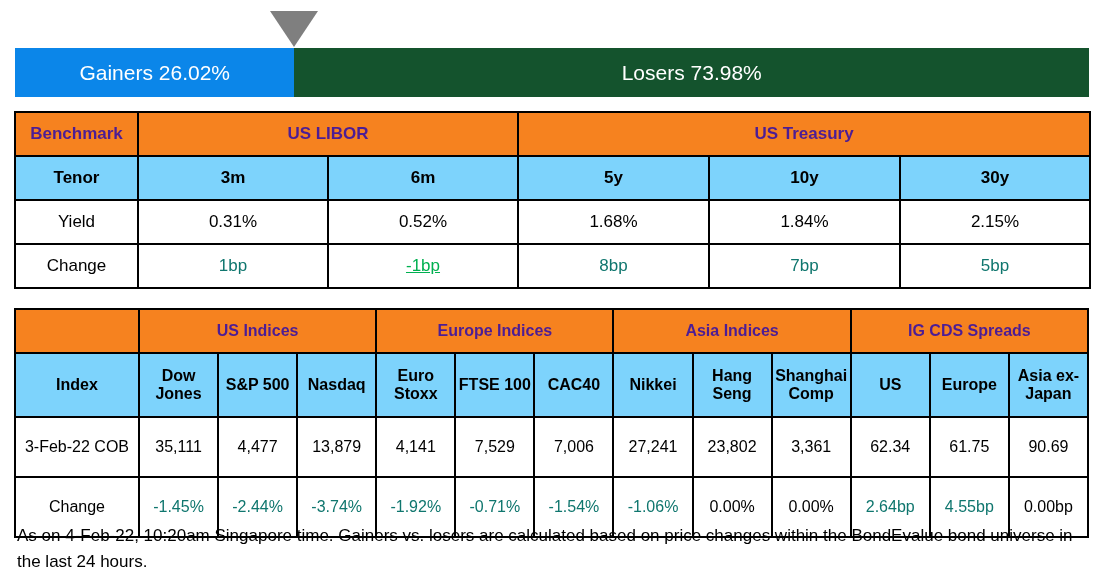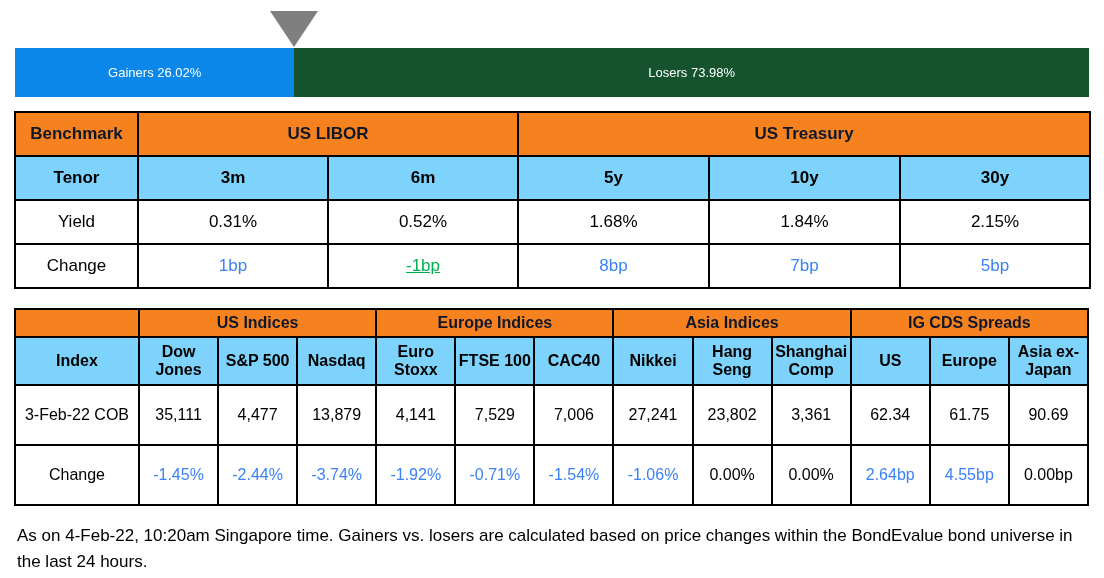--- a/index.html
+++ b/index.html
@@ -19,21 +19,21 @@
     border-right: 24px solid transparent;
     border-top: 36px solid #7f7f7f;
   }
   .gl-bar {
     position: absolute; left: 15px; top: 48px;
     width: 1074px; height: 49px;
     display: flex;
   }
   .gl-seg {
     display: flex; align-items: center; justify-content: center;
-    color: #ffffff; font-size: 13px; overflow: hidden; white-space: nowrap;
+    color: #ffffff; font-size: 21px; overflow: hidden; white-space: nowrap;
   }
   .gl-gainers { background: #0b86e9; }
   .gl-losers  { background: #14532d; }
 
   
   table {
     position: absolute; left: 14px;
     width: 1075px;
     border-collapse: collapse;
     table-layout: fixed;
@@ -41,39 +41,39 @@
   td {
     border: 2px solid #000;
     text-align: center;
     vertical-align: middle;
     padding: 0 2px;
     font-size: 17px;
     overflow: hidden;
   }
   .orange-row td {
     background: #f6821f;
-    color: #0f172a;
+    color: #4c1d95;
     font-weight: bold;
   }
   .gray-row td {
     background: #7dd3fc;
     color: #000;
     font-weight: bold;
   }
   .t-benchmark { top: 111px; }
   .t-benchmark tr { height: 44px; }
   .t-indices { top: 308px; }
-  .t-indices .orange-row { height: 28px; padding-left: 44px; }
-  .t-indices .gray-row { height: 48px; border-radius: 8px; }
+  .t-indices .orange-row { height: 44px; padding-left: 44px; }
+  .t-indices .gray-row { height: 64px; border-radius: 8px; }
   .t-indices .gray-row td { font-size: 16px; line-height: 1.15; }
   .t-indices .data-row { height: 60px; }
   .t-indices td { font-size: 16px; }
   .t-indices td.rowlabel { font-size: 16px; }
 
-  .red   { color: #3b82f6; }
+  .red   { color: #0f766e; }
   .green { color: #00b050; text-decoration: underline; }
   .black { color: #000000; }
 
   
   .footnote {
     position: absolute; left: 17px; top: 523px;
     width: 1062px;
     font-size: 17px;
     line-height: 1.55;
     color: #000;

